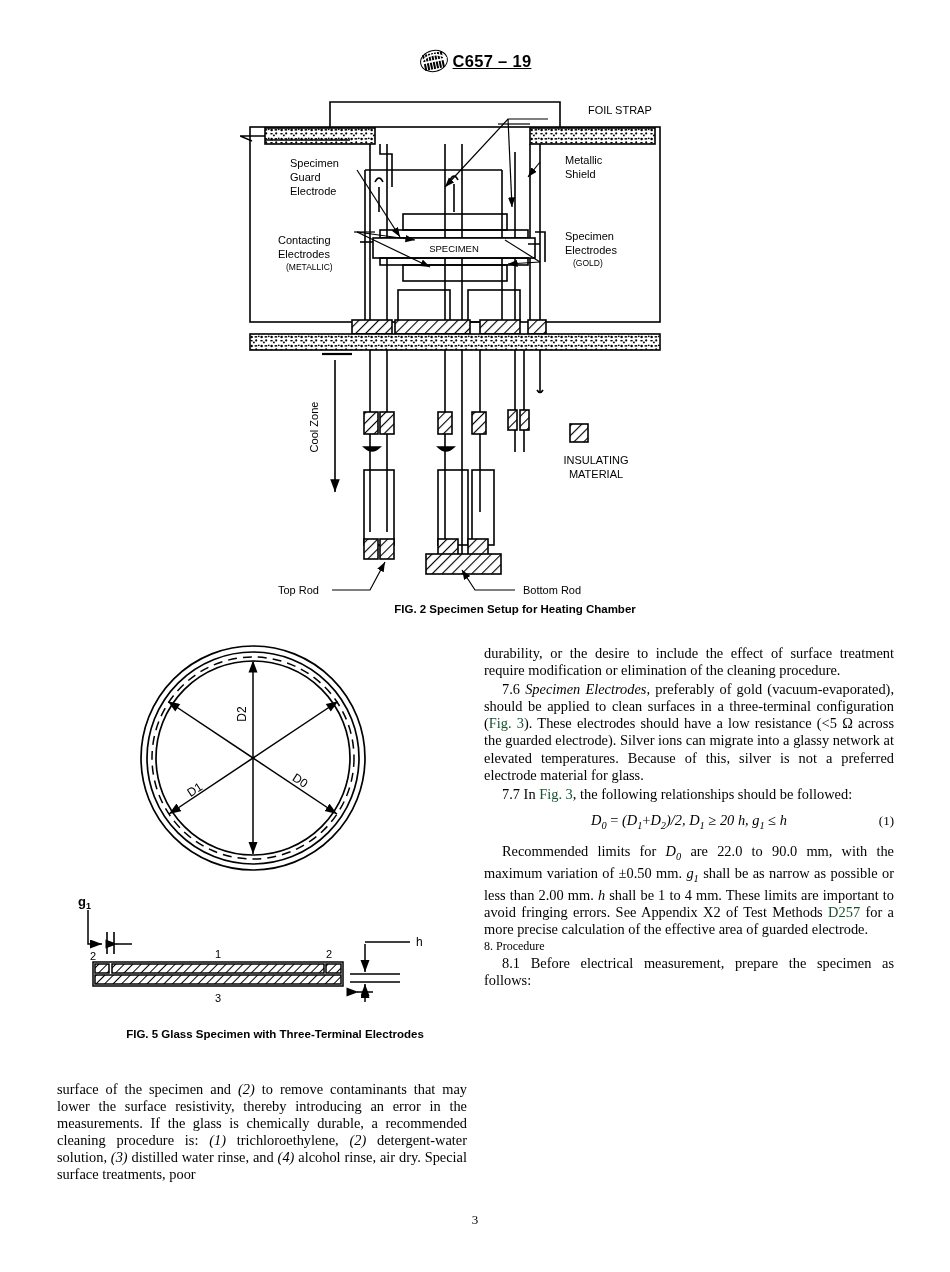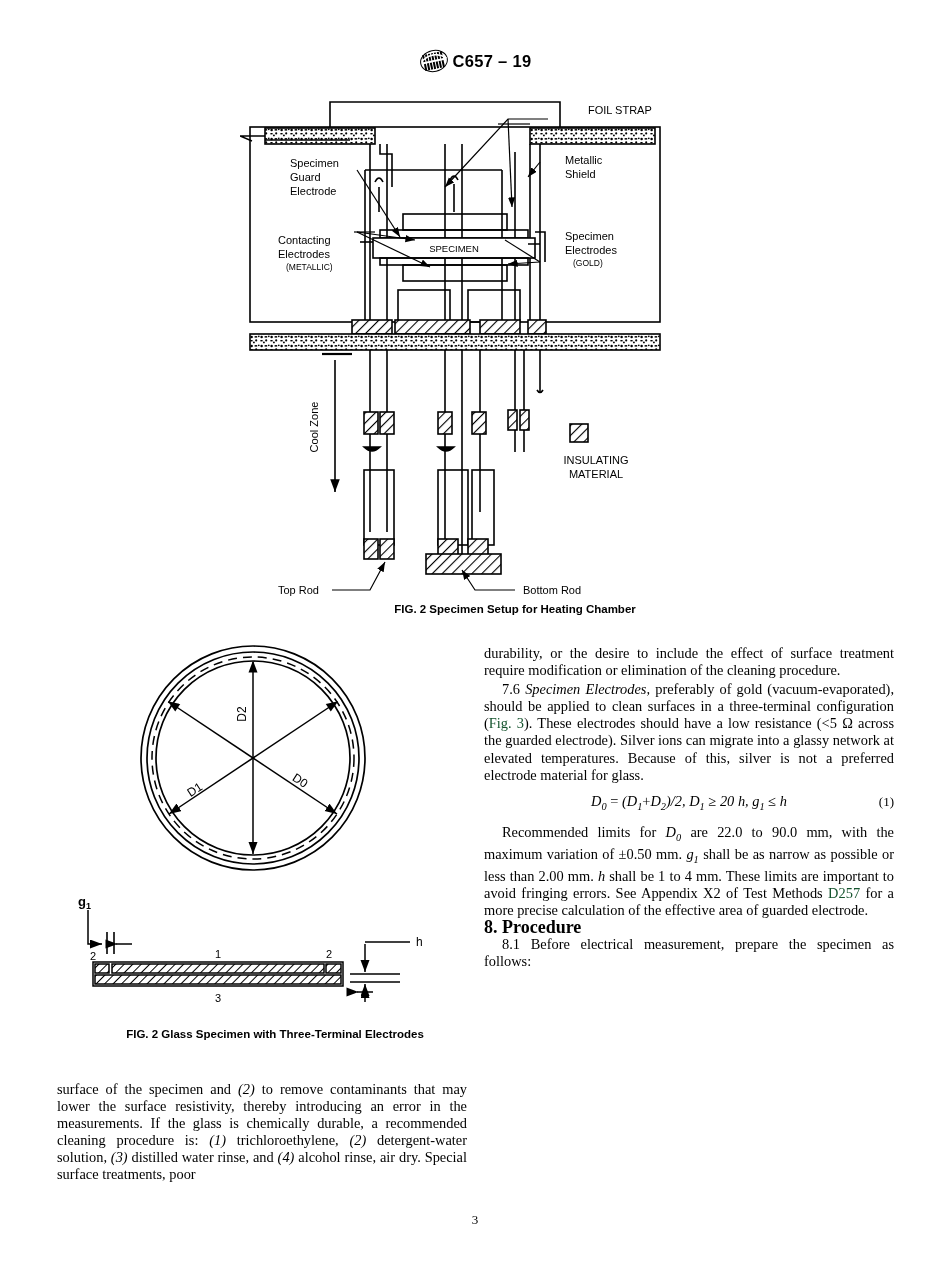--- a/index.html
+++ b/index.html
@@ -8,21 +8,21 @@
     background:#ffffff;
     font-family:"Liberation Serif", serif;
     color:#000;
     position:relative;
     overflow:hidden;
   }
   .page { position:absolute; left:0; top:0; width:950px; height:1272px; }
 
   
   .header { position:absolute; left:0; top:48px; width:950px; text-align:center; }
-  .hdr-inner { display:inline-flex; align-items:center; gap:4px; }
+  .hdr-inner { display:inline-flex; align-items:center; gap:4px;text-decoration:underline; }
   .astm-logo { width:30px; height:26px; display:block; }
   .hdr-desig {
     font-family:"Liberation Sans", sans-serif;
     font-weight:bold; font-size:16.5px; letter-spacing:0.3px;
   }
 
   
   #fig2-wrap { position:absolute; left:0; top:92px; width:950px; height:530px; }
   #fig2-svg { display:block; margin:0 auto; }
   .fig-caption {
@@ -44,21 +44,21 @@
     line-height:17.1px;
     text-align:justify;
     -webkit-hyphens:none; hyphens:none;
   }
   #col-right { left:484px; top:645px; width:410px; }
   #col-left  { left:57px;  top:1081px; width:410px; }
 
   .col p { margin:0; }
   .p-ind { text-indent:18px; }
   .sec-head {
-    font-weight:bold; font-size:18px;
+    font-weight:normal; font-size:12px;
     margin-top:13px; margin-bottom:3px;
   }
   .xref { color:#14532d; }
   em, .it { font-style:italic; }
   .gap-before { margin-top:2px; }
 
   
   .eq-row {
     position:relative;
     margin:9px 0 9px 0;
@@ -335,30 +335,33 @@
         </text>
         <text x="30" y="68" font-size="11">2</text>
         <text x="158" y="66" font-size="11" text-anchor="middle">1</text>
         <text x="266" y="66" font-size="11">2</text>
         <text x="158" y="110" font-size="11" text-anchor="middle">3</text>
         <text x="356" y="54" font-size="12">h</text>
       </g>
     </svg>
   </div>
 
-  <div id="fig3-caption" class="fig-caption">FIG. 2  Glass Specimen with Three-Terminal Electrodes</div>
+  <div id="fig3-caption" class="fig-caption">FIG. 5  Glass Specimen with Three-Terminal Electrodes</div>
 
   <div id="col-right" class="col">
 
     <p>durability, or the desire to include the effect of surface treatment require modification or elimination of the cleaning procedure.</p>
 
     <p class="p-ind gap-before" style="text-indent:0;margin-top:2px;">
       <span style="display:inline-block;width:18px;"></span><span>7.6</span><span> </span><em>Specimen Electrodes,</em><span> preferably of gold (vacuum-evaporated), should be applied to clean surfaces in a three-terminal configuration (</span><span class="xref">Fig. 3</span><span>). These electrodes should have a low resistance (&lt;5 Ω across the guarded electrode). Silver ions can migrate into a glassy network at elevated temperatures. Because of this, silver is not a preferred electrode material for glass.</span>
     </p>
 
+    <p class="gap-before" style="margin-top:2px;">
+      <span style="display:inline-block;width:18px;"></span><span>7.7</span><span> In </span><span class="xref">Fig. 3</span><span>, the following relationships should be followed:</span>
+    </p>
 
     <div class="eq-row">
       <span class="eq-body">
         D<sub>0</sub> <span class="nit">=</span> (D<sub>1</sub><span class="nit">+</span>D<sub>2</sub>)/2, D<sub>1</sub> <span class="nit">≥</span> 20 h, g<sub>1</sub> <span class="nit">≤</span> h
       </span>
       <span class="eq-num">(1)</span>
     </div>
 
     <p>
       <span style="display:inline-block;width:18px;"></span><span>Recommended limits for </span><em>D<sub>0</sub></em><span> are 22.0 to 90.0 mm, with the maximum variation of ±0.50 mm. </span><em>g<sub>1</sub></em><span> shall be as narrow as possible or less than 2.00 mm. </span><em>h</em><span> shall be 1 to 4 mm. These limits are important to avoid fringing errors. See Appendix X2 of Test Methods </span><span class="xref">D257</span><span> for a more precise calculation of the effective area of guarded electrode.</span>

